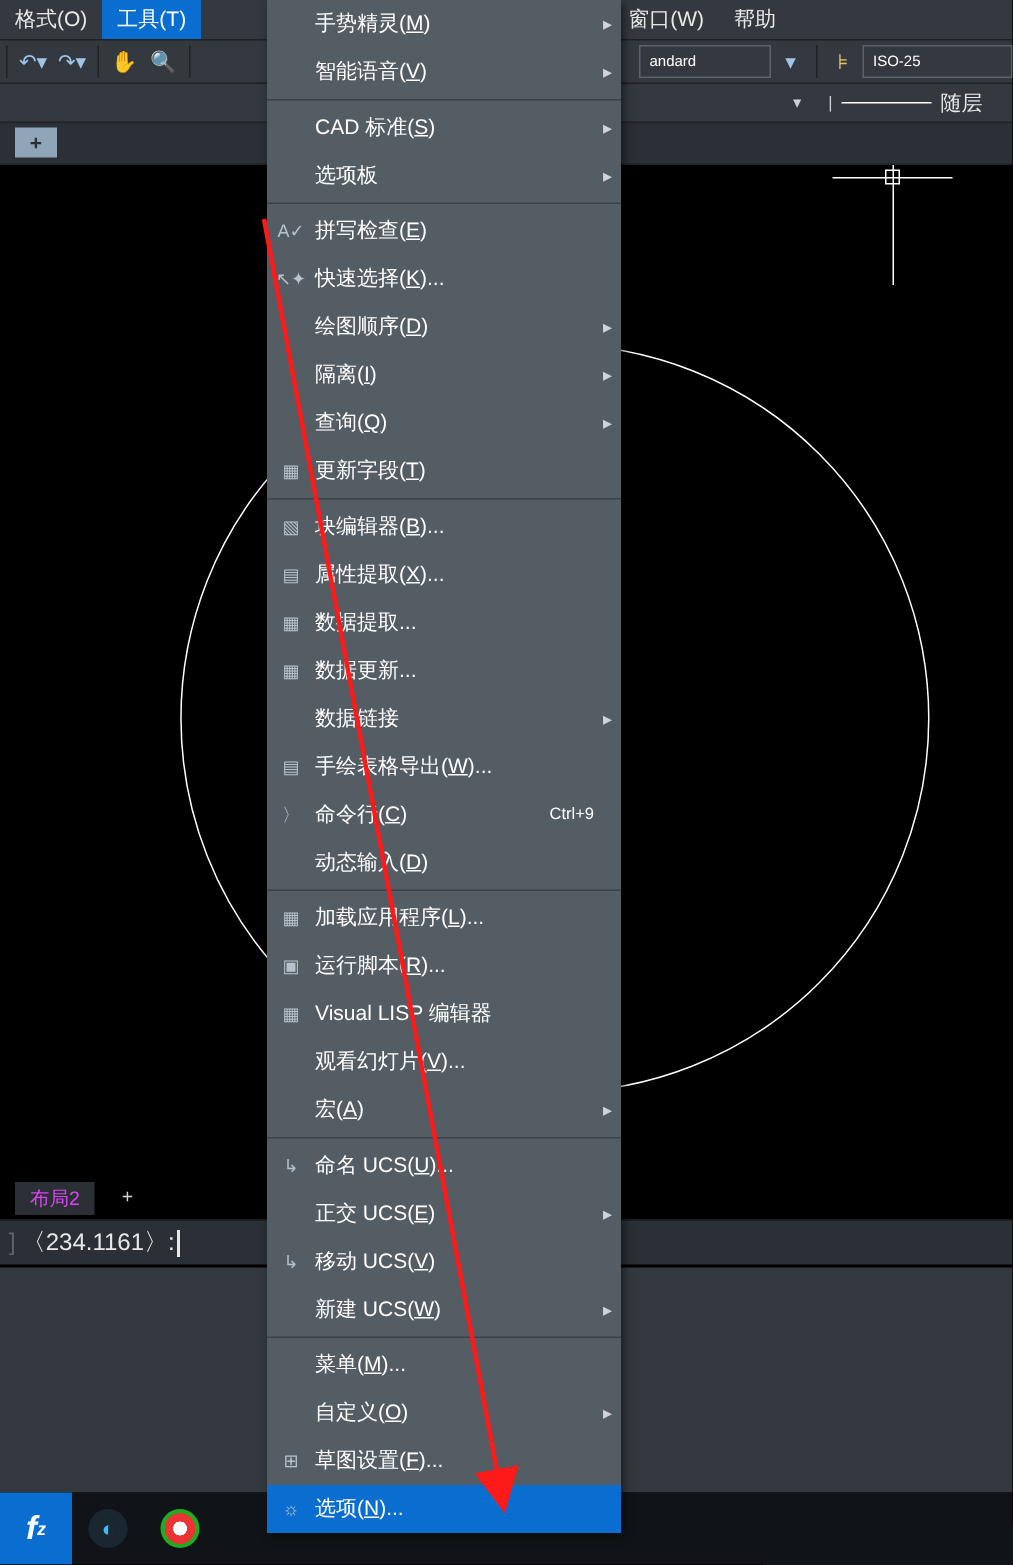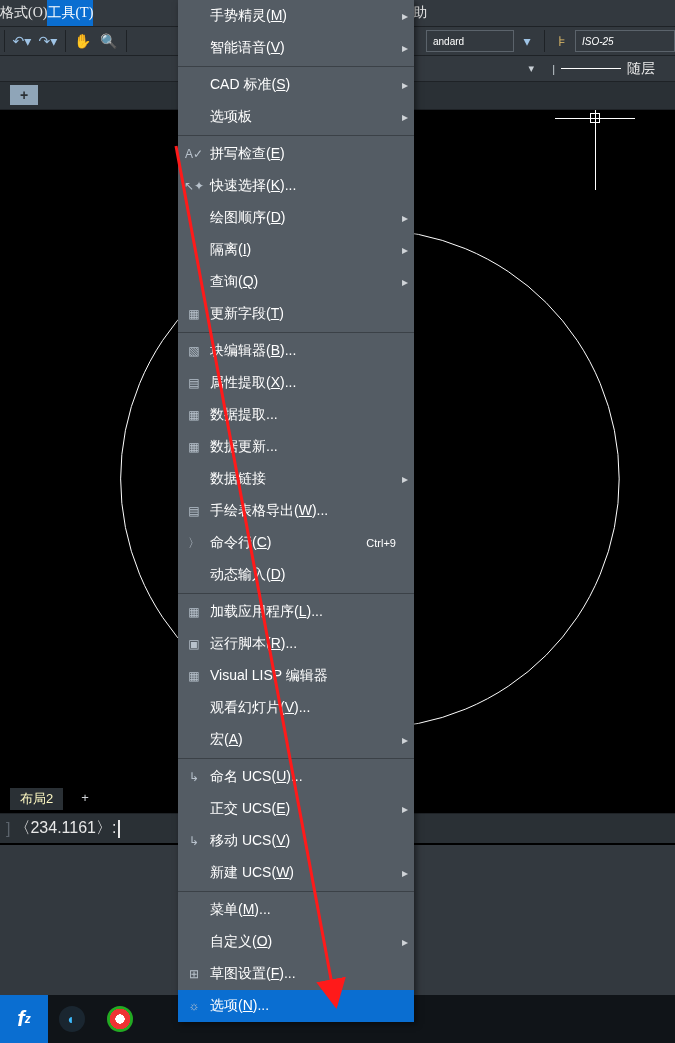--- a/index.html
+++ b/index.html
@@ -1,35 +1,35 @@
 <!DOCTYPE html>
 <html><head>
 <meta charset="utf-8">
 <style>
 * { margin:0; padding:0; box-sizing:border-box; font-family:"Microsoft YaHei",SimSun,sans-serif; }
 html,body { width:675px; height:1043px; background:#000; overflow:hidden; position:relative; }
 .menubar { position:absolute; top:0; left:0; right:0; height:26px; background:#33393f; display:flex; align-items:center; color:#e8e8e8; font-size:14px; }
-.menubar .mitem { padding:4px 0; cursor:default;font-family:Liberation Serif, serif; }
+.menubar .mitem { padding:4px 10px; cursor:default; }
 .menubar .mitem.active { background:#0a6ed1; color:#fff;text-align:right; }
 .menubar .menu-gap { width:180px; }
 .toolbar { position:absolute; top:26px; left:0; right:0; height:30px; background:#33393f; color:#c9d0d6; font-size:14px; display:flex; align-items:center; border-top:1px solid #1e2226; border-bottom:1px solid #1e2226; }
 .tb-ico { width:20px; height:20px; margin:0 3px; display:inline-flex; align-items:center; justify-content:center; font-size:14px; color:#9fc4e6; }
 .tb-sep { width:1px; height:22px; background:#1e2226; margin:0 4px; }
 .tb-combo { margin-left:auto; display:flex; align-items:center; }
 .tb-combo input { background:#33393f; border:1px solid #5b636b; color:#fff; height:22px; padding:0 6px; font-size:10px; }
 .secondbar { position:absolute; top:56px; left:0; right:0; height:26px; background:#33393f; color:#e8e8e8; font-size:14px; display:flex; align-items:center; justify-content:flex-end; padding-right:20px; border-bottom:1px solid #1e2226; }
 .layerline { display:flex; align-items:center; gap:6px; }
 .layerline .dropbtn { font-size:11px; color:#c9d0d6; }
 .layerline .line { width:60px; height:0; border-top:1px solid #fff; }
 .tabstrip { position:absolute; top:82px; left:0; right:0; height:28px; background:#2a3035; display:flex; align-items:flex-end; padding-left:10px; border-bottom:1px solid #1e2226; }
 .tabstrip .newtab { width:28px; height:20px; background:#8fa5b8; display:flex; align-items:center; justify-content:center; font-size:14px; color:#2a3035; font-weight:bold; margin-bottom:4px; }
 .canvas { position:absolute; top:110px; left:0; right:0; bottom:255px; background:#000; }
 .canvas svg { width:100%; height:100%; }
 .btabs { position:absolute; bottom:233px; left:10px; display:flex; gap:8px; font-size:13px; }
-.btabs .bt { background:#2a3035; color:#fef9c3; padding:2px 10px;text-align:right; }
+.btabs .bt { background:#2a3035; color:#d946ef; padding:2px 10px;text-align:right; }
 .btabs .plus { color:#d0d4d8; padding:2px 10px; }
 .cmdline { position:absolute; bottom:200px; left:0; right:0; height:30px; background:#2a3035; color:#e8e8e8; display:flex; align-items:center; font-family:Consolas,monospace; font-size:16px; padding-left:6px; border-top:1px solid #1e2226; }
 .cmdline .curs { display:inline-block; width:2px; height:18px; background:#e8e8e8; margin-left:2px; }
 .lowerfill { position:absolute; bottom:48px; left:0; right:0; height:150px; background:#33393f; }
 .taskbar { position:absolute; bottom:0; left:0; right:0; height:48px; background:#101418; display:flex; align-items:center; }
 .taskbar .tapp { width:48px; height:48px; display:flex; align-items:center; justify-content:center; font-size:22px; }
 
 .dropdown { position:absolute; top:0; left:178px; width:236px; background:#545c64; color:#fff; font-size:14px; box-shadow:2px 2px 6px rgba(0,0,0,.5); z-index:100; }
 .dropdown .sep { height:1px; background:#3b4147; margin:2px 0; }
 .dropdown .row { position:relative; height:32px; display:flex; align-items:center; padding-left:32px; padding-right:18px; cursor:default; }
@@ -65,21 +65,21 @@
   <span class="tb-ico">↷▾</span>
   <span class="tb-sep"></span>
   <span class="tb-ico">✋</span>
   <span class="tb-ico">🔍</span>
   <span class="tb-sep"></span>
   <div class="tb-combo">
     <input style="width: 88px;" value="andard">
     <span class="tb-ico">▾</span>
     <span class="tb-sep"></span>
     <span class="tb-ico" style="color:#e6c06a">⊧</span>
-    <input style="width: 100px; font-style: italic;" value="ISO-25">
+    <input style="width: 100px;" value="ISO-25">
   </div>
 </div>
 
 <div class="secondbar">
   <div class="layerline">
     <span class="dropbtn">▾</span>
     <span style="width:6px"></span>
     <span class="dropbtn">|</span>
     <span class="line"></span>
     <span>随层</span>

